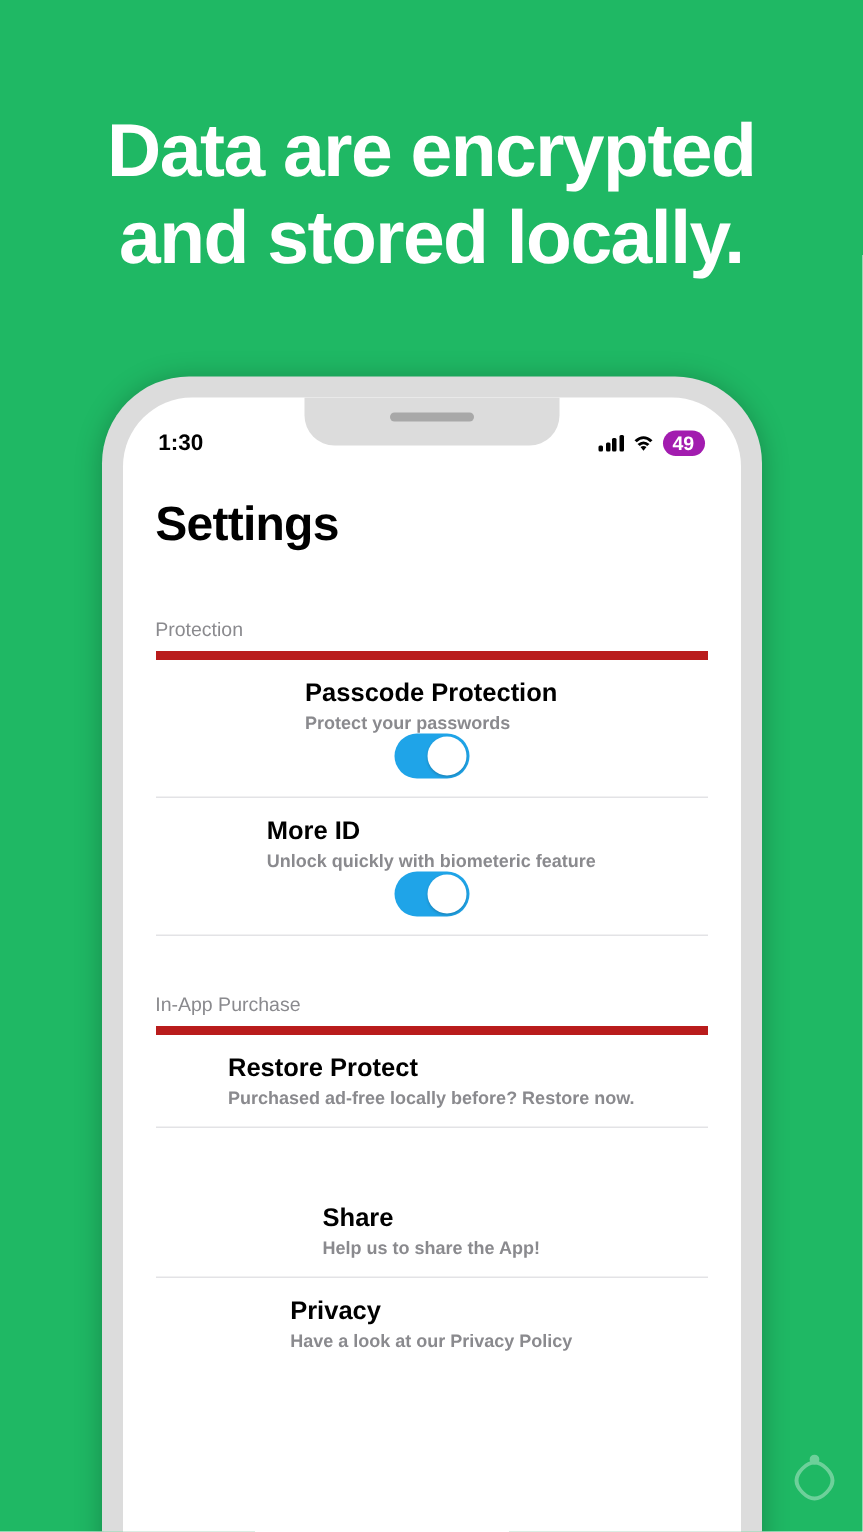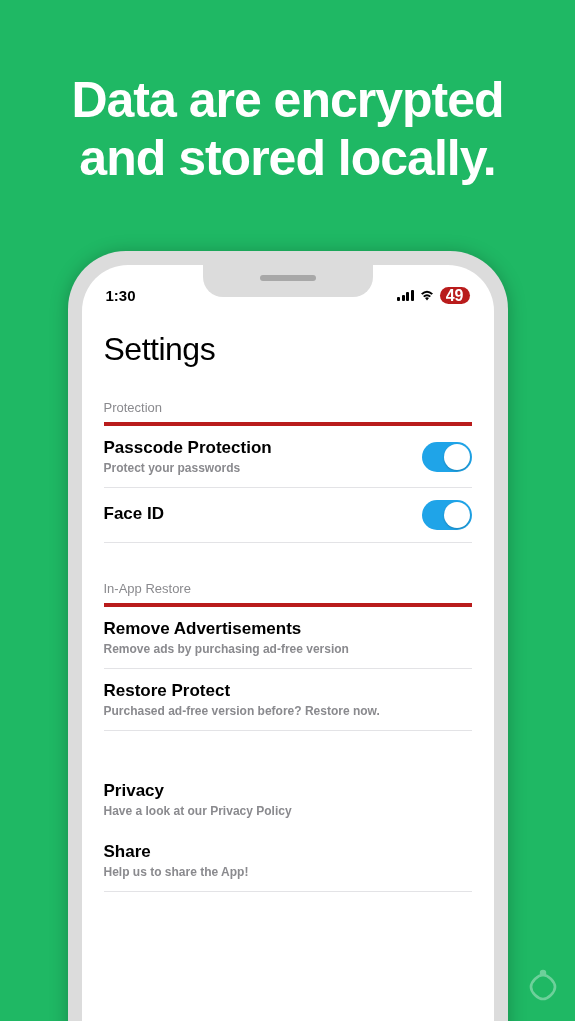--- a/index.html
+++ b/index.html
@@ -95,53 +95,54 @@
     }
     .signal-bar:nth-child(1){height:4px}
     .signal-bar:nth-child(2){height:6px}
     .signal-bar:nth-child(3){height:9px}
     .signal-bar:nth-child(4){height:11px}
     .wifi-icon {
       width: 16px;
       height: 12px;
     }
     .battery-pill {
-      background: #b91c1c;
+      background: #a21caf;
       color: #fff;
       border-radius: 9px;
       padding: 1px 6px;
-      font-size: 16px;
+      font-size: 13px;
       font-weight: 700;
       min-width: 28px;
-      text-align: left;
+      text-align: center;
       line-height: 15px;
     }
     .content {
       padding: 20px 22px 0;
     }
     .page-title {
       font-size: 32px;
-      font-weight: 400;
+      font-weight: 700;
       color: #000;
-      margin-bottom: 32px;
+      margin-bottom: 44px;
       letter-spacing: -0.5px;
     }
     .section-header {
       font-size: 13px;
       color: #8a8a8e;
       font-weight: 400;
       padding-bottom: 7px;
-      border-bottom: 4px solid #b91c1c;
+      border-bottom: 6px solid #b91c1c;
     }
     .row {
       display: flex;
       justify-content: flex-end;
       align-items: center;
       padding: 12px 0;
       border-bottom: 1px solid #e3e3e6;
+      flex-direction: column;
     }
     .row-text {
       flex: 1;
       min-width: 0;
     }
     .row-title {
       font-size: 17px;
       font-weight: 700;
       color: #000;
       margin-bottom: 3px;
@@ -213,57 +214,52 @@
       <div class="row">
         <div class="row-text">
           <div class="row-title">Passcode Protection</div>
           <div class="row-sub">Protect your passwords</div>
         </div>
         <div class="toggle"></div>
       </div>
 
       <div class="row">
         <div class="row-text">
-          <div class="row-title">Face ID</div>
+          <div class="row-title">More ID</div>
+          <div class="row-sub">Unlock quickly with biometeric feature</div>
         </div>
         <div class="toggle"></div>
       </div>
 
       <div class="section-gap"></div>
 
-      <div class="section-header">In-App Restore</div>
-
-      <div class="row">
-        <div class="row-text">
-          <div class="row-title">Remove Advertisements</div>
-          <div class="row-sub">Remove ads by purchasing ad-free version</div>
-        </div>
-      </div>
+      <div class="section-header">In-App Purchase</div>
+
 
       <div class="row">
         <div class="row-text">
           <div class="row-title">Restore Protect</div>
-          <div class="row-sub">Purchased ad-free version before? Restore now.</div>
+          <div class="row-sub">Purchased ad-free locally before? Restore now.</div>
         </div>
       </div>
 
       <div class="section-gap"></div>
 
+
+      <div class="row">
+        <div class="row-text">
+          <div class="row-title">Share</div>
+          <div class="row-sub">Help us to share the App!</div>
+        </div>
+      </div>
 
       <div class="row" style="border-bottom:none">
         <div class="row-text">
           <div class="row-title">Privacy</div>
           <div class="row-sub">Have a look at our Privacy Policy</div>
-        </div>
-      </div>
-
-      <div class="row">
-        <div class="row-text">
-          <div class="row-title">Share</div>
-          <div class="row-sub">Help us to share the App!</div>
         </div>
       </div>
 
     </div>
   </div>
 </div>
 
 <svg class="watermark" width="52" height="52" viewBox="0 0 52 52">
   <g fill="none" stroke="#ffffff" stroke-width="2.5" stroke-linecap="round">
     <path d="M18 18 Q26 10 34 18 Q42 26 34 34 Q26 42 18 34 Q10 26 18 18 Z"></path>

